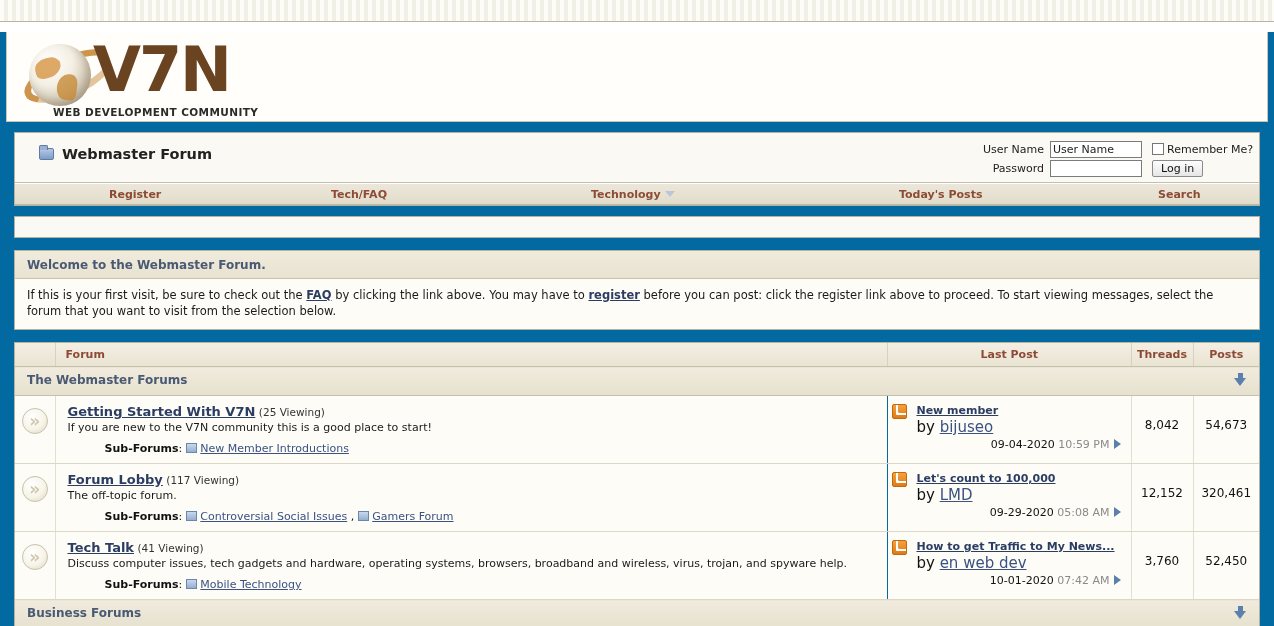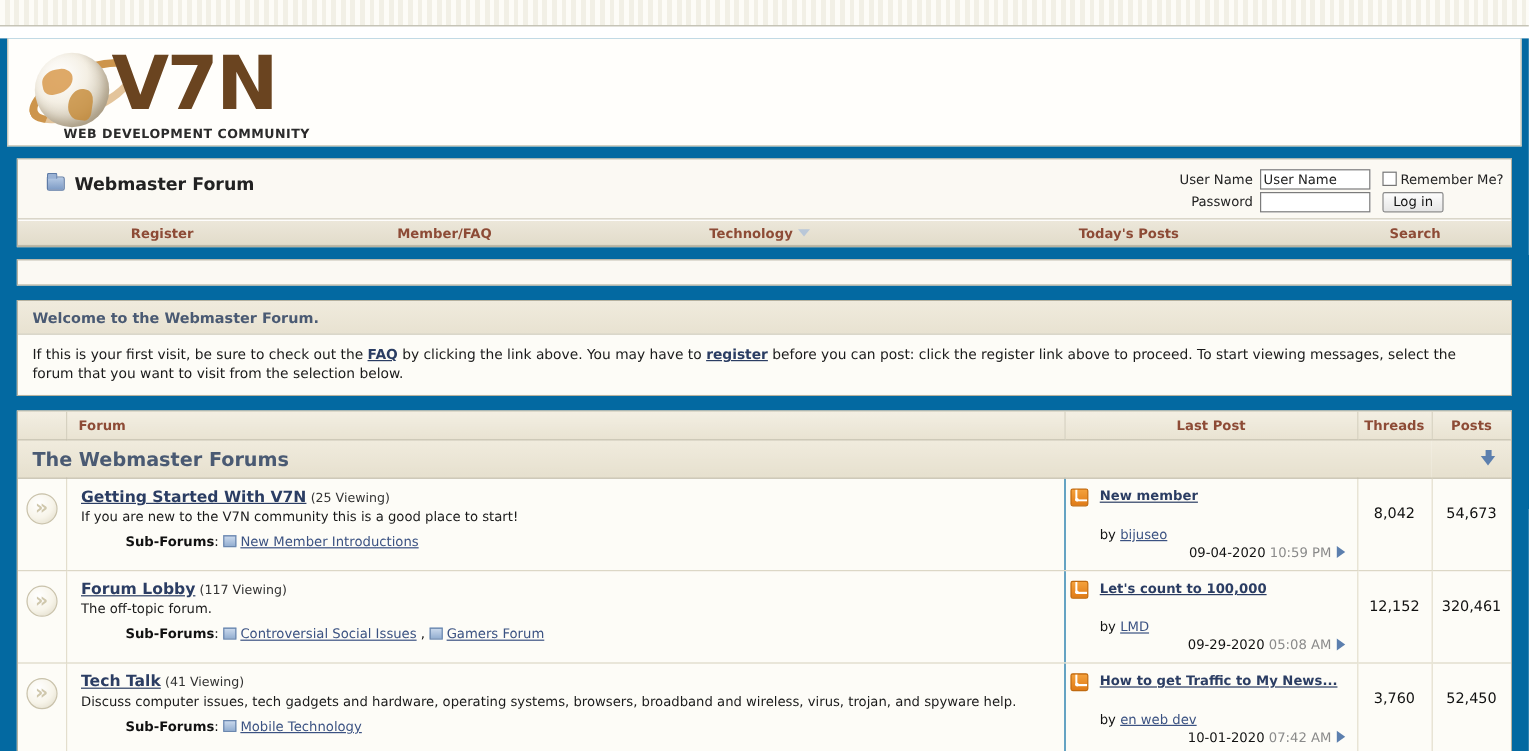--- a/index.html
+++ b/index.html
@@ -245,21 +245,21 @@
   .hd-forum { padding-left: 10px !important; }
   .hd-last { text-align: center; border-left: 1px solid #d6d1c0; }
   .hd-threads { text-align: center; width: 62px; border-left: 1px solid #d6d1c0; }
   .hd-posts { text-align: center; width: 66px; border-left: 1px solid #d6d1c0; }
 
   tr.catrow td {
     background: linear-gradient(#f0ebdd, #e6e0ce);
     border-bottom: 1px solid #c5c0ae;
     border-top: 1px solid #ffffff;
     padding: 6px 10px 6px 12px;
-    font-size: 16px; font-weight: bold;
+    font-size: 12px; font-weight: bold;
     color: #4a5a73;
     height: 25px;
   }
   .catrow .arrowcell { text-align: right; padding-right: 12px !important; }
   .dn-arrow {
     display: inline-block;
     width: 13px; height: 13px;
     position: relative;
   }
   .dn-arrow::before {
@@ -347,21 +347,21 @@
     width: 8px; height: 8px;
     border: 2px solid #fff;
     border-top: none; border-right: none;
     border-bottom-left-radius: 2px;
     border-radius: 0 0 0 2px;
     transform: rotate(0deg);
     box-shadow: -1px 1px 0 0 rgba(255,255,255,0);
   }
   .lastwrap { display: inline-block; vertical-align: top; }
   a.threadlink { font-size: 11px; font-weight: bold; color: #2b3d63; text-decoration: underline; }
-  .byline { font-size: 11px; color: #111; margin-top: 19px; }
+  .byline { font-size: 15px; color: #111; margin-top: 1px; }
   a.userlink { color: #3b5282; text-decoration: underline; }
   .dateline { font-size: 11px; color: #111; margin-top: 2px; text-align: right; padding-right: 4px; white-space: nowrap; }
   .dateline .tm { color: #8a8a8a; }
   .goarrow {
     display: inline-block;
     width: 0; height: 0;
     margin-left: 4px;
     border-top: 5px solid transparent;
     border-bottom: 5px solid transparent;
     border-left: 7px solid #5c7fae;
@@ -436,21 +436,21 @@
               <button class="btn">Log in</button>
             </td>
           </tr>
         </tbody>
           </table>
       </div>
     </div>
 
     <div id="navbar">
       <div class="navitem" style="left:94px">Register</div>
-      <div class="navitem" style="left:316px">Member/FAQ</div>
+      <div class="navitem" style="left:316px">Tech/FAQ</div>
       <div class="navitem" style="left:576px"><span>Technology</span><span class="chev"></span></div>
       <div class="navitem" style="left:884px">Today's Posts</div>
       <div class="navitem" style="left:1143px">Search</div>
     </div>
   </div>
 
   <div id="thinbar"></div>
 
   <div class="panel" id="welcome">
     <div id="welcome-head">Welcome to the Webmaster Forum.</div>

